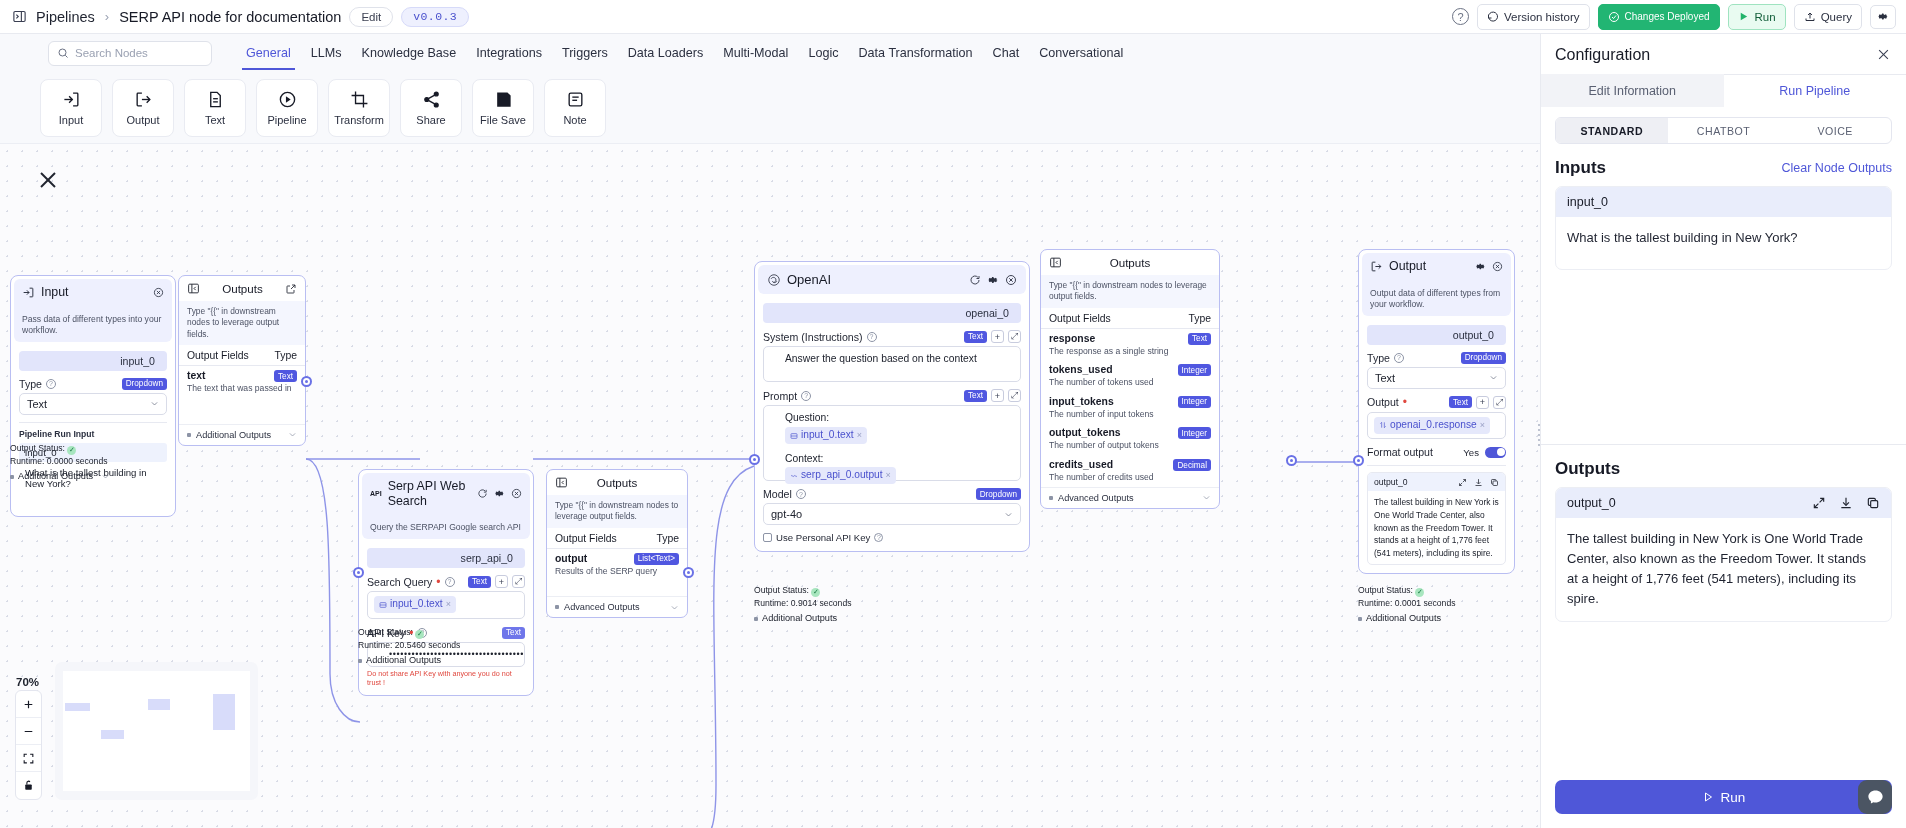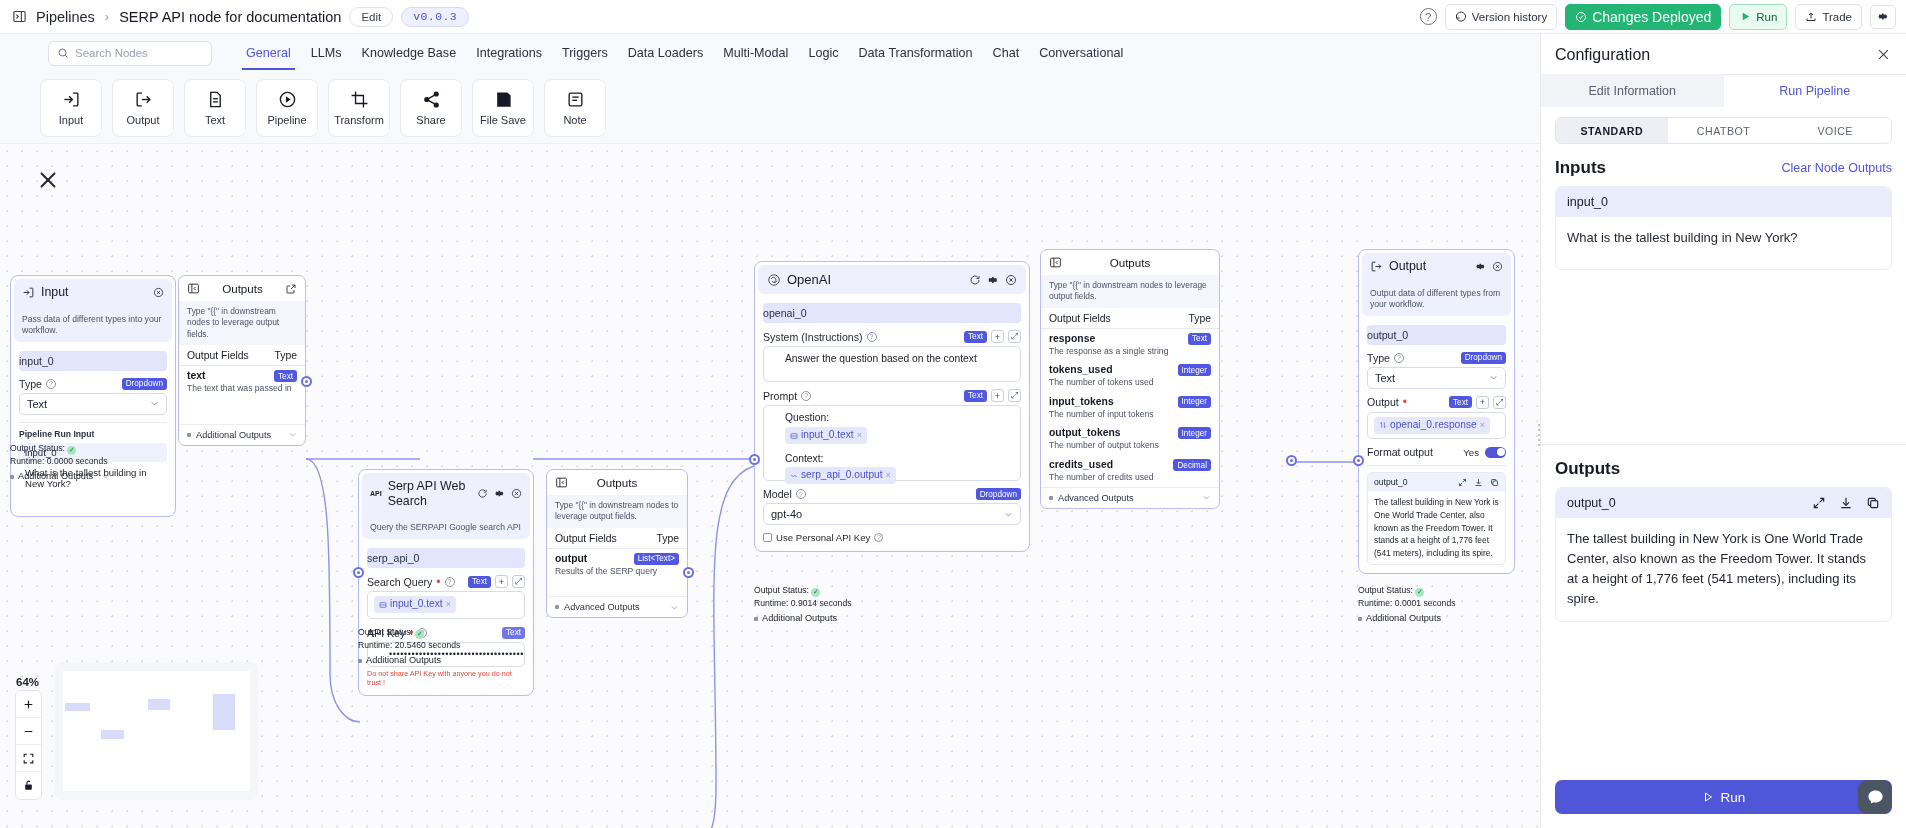--- a/index.html
+++ b/index.html
@@ -30,21 +30,21 @@
   .pill.version { background: #eef0fe; border-color: #d6daf9; color: #4a51cd;
                   font-family: "Liberation Mono", monospace; letter-spacing: .4px; }
   .tb-spacer { flex: 1; }
   .helpq { width: 17px; height: 17px; border: 1.4px solid #6b7284; border-radius: 50%;
            display:flex; align-items:center; justify-content:center; font-size:11px; color:#6b7284; }
   .btn {
     height: 23px; border-radius: 5px; border: 1px solid #dfe2ea; background: #fff;
     display: flex; align-items: center; gap: 5px; padding: 12px 9px;
     font-size: 11.5px; color: #2b3040; cursor: pointer; white-space: nowrap;
   }
-  .btn.deployed { background: #22b573; border-color: #22b573; color: #fff; font-size: 14px; height: 24px; }
+  .btn.deployed { background: #22b573; border-color: #22b573; color: #fff; font-size: 10px; height: 24px; }
   .btn.run { background: #e9fbf1; border-color: #9fe3c0; color: #14603c; }
   .btn.gear { width: 26px; height: 24px; justify-content: center; padding: 0; }
   .ico-sm { width: 12px; height: 12px; display:inline-flex; align-items:center; justify-content:center; }
 
   
   .navbar {
     position: absolute; top: 34px; left: 0; width: 1540px; height: 38px;
     background: #f8f9fc; display: flex; align-items: center; padding-left: 48px; gap: 0;
   }
   .searchbox {
@@ -97,22 +97,22 @@
   .node { position: absolute; background: #fff; border: 1.3px solid #b9bef2; border-radius: 8px; }
   .node-hdr {
     background: #eef0fe; border-radius: 6px; margin: 3px; padding: 6px 8px;
   }
   .node-hdr-row { display: flex; align-items: center; gap: 6px; }
   .node-title { font-size: 12.4px; color: #171a26; flex: 1; line-height: 1.18; }
   .node-sub { font-size: 8.6px; color: #4c5264; margin-top: 14px; line-height: 1.3; }
   .node-hdr-ico { color: #2b3040; cursor: pointer; display:flex; }
   .node-body { padding: 6px 8px 8px; }
   .chip-name {
-    background: #e2e5fb; color: #2b3040; border-radius: 4px; text-align: left;
-    font-size: 10.6px; padding: 4px 0; margin-bottom: 7px;
+    background: #e2e5fb; color: #2b3040; border-radius: 4px; text-align: right;
+    font-size: 10.6px; padding: 4px 12px; margin-bottom: 7px;
   }
   .fld-row { display: flex; align-items: center; gap: 4px; margin-bottom: 3px; }
   .fld-label { font-size: 10.6px; color: #1f2330; }
   .req { color: #e0483f; font-size: 12px; line-height: 0; }
   .qmark { width: 10px; height: 10px; border: 1px solid #8d94a6; border-radius: 50%;
            font-size: 7px; color: #8d94a6; display: flex; align-items: center; justify-content: center; }
   .grow { flex: 1; }
   .tag {
     background: #5057e0; color: #fff; font-size: 8.2px; border-radius: 3px; padding: 1.5px 4px;
   }
@@ -280,21 +280,21 @@
       <span>Run</span>
     </div>
     <div class="btn">
       <span class="ico-sm">
         <svg width="12" height="12" viewBox="0 0 24 24" fill="none" stroke="currentColor" stroke-width="2">
           <path d="M4 15v4h16v-4"></path>
             <polyline points="8,8 12,4 16,8"></polyline>
             <line x1="12" y1="4" x2="12" y2="15"></line>
         </svg>
       </span>
-      <span>Trade</span>
+      <span>Query</span>
     </div>
     <div class="btn gear">
       <span class="ico-sm">
         <svg width="13" height="13" viewBox="0 0 24 24" fill="currentColor">
           <path d="M12 8a4 4 0 1 0 0 8 4 4 0 0 0 0-8zm9 4l-2-1 .4-2.2-2.2-1.3-1.7 1.4-2-.8L12.8 6h-2.6l-.7 2.1-2 .8L6 7.5 3.8 8.8 4.2 11l-2 1 2 1-.4 2.2 2.2 1.3 1.7-1.4 2 .8.7 2.1h2.6l.7-2.1 2-.8 1.7 1.4 2.2-1.3-.4-2.2 2-1z"></path>
         </svg>
       </span>
     </div>
   </div>
 
@@ -887,21 +887,21 @@
     <div class="status" style="left:1358px; top:440px;">
       <div><span>Output Status:</span> <span class="ok">✓</span></div>
       <div>Runtime: 0.0001 seconds</div>
       <div class="addl">
         <span class="dot-sq"></span>
           <span>Additional Outputs</span>
       </div>
     </div>
     <div class="port" style="left:1353px; top:311px;"></div>
 
-    <div class="zoom-pct">64%</div>
+    <div class="zoom-pct">70%</div>
     <div class="zoom-stack">
       <div class="zbtn">
         <svg width="13" height="13" viewBox="0 0 24 24" stroke="currentColor" stroke-width="2.2">
             <line x1="12" y1="5" x2="12" y2="19"></line>
             <line x1="5" y1="12" x2="19" y2="12"></line>
           </svg>
       </div>
       <div class="zbtn">
         <svg width="13" height="13" viewBox="0 0 24 24" stroke="currentColor" stroke-width="2.2">
             <line x1="5" y1="12" x2="19" y2="12"></line>

